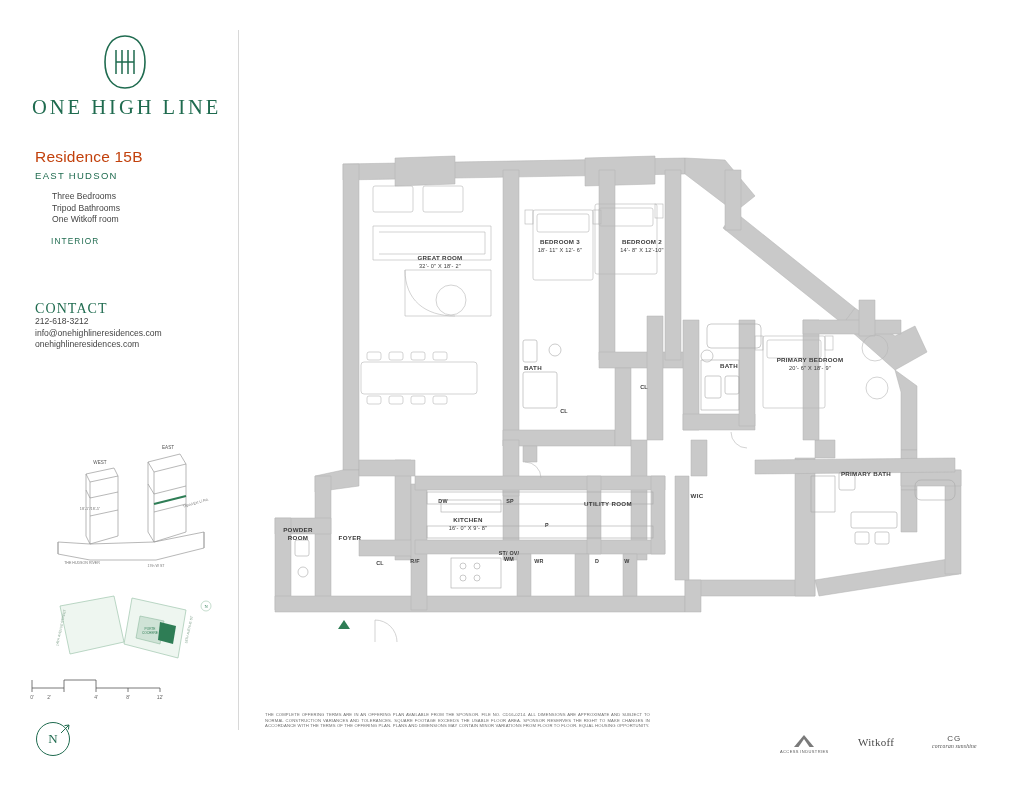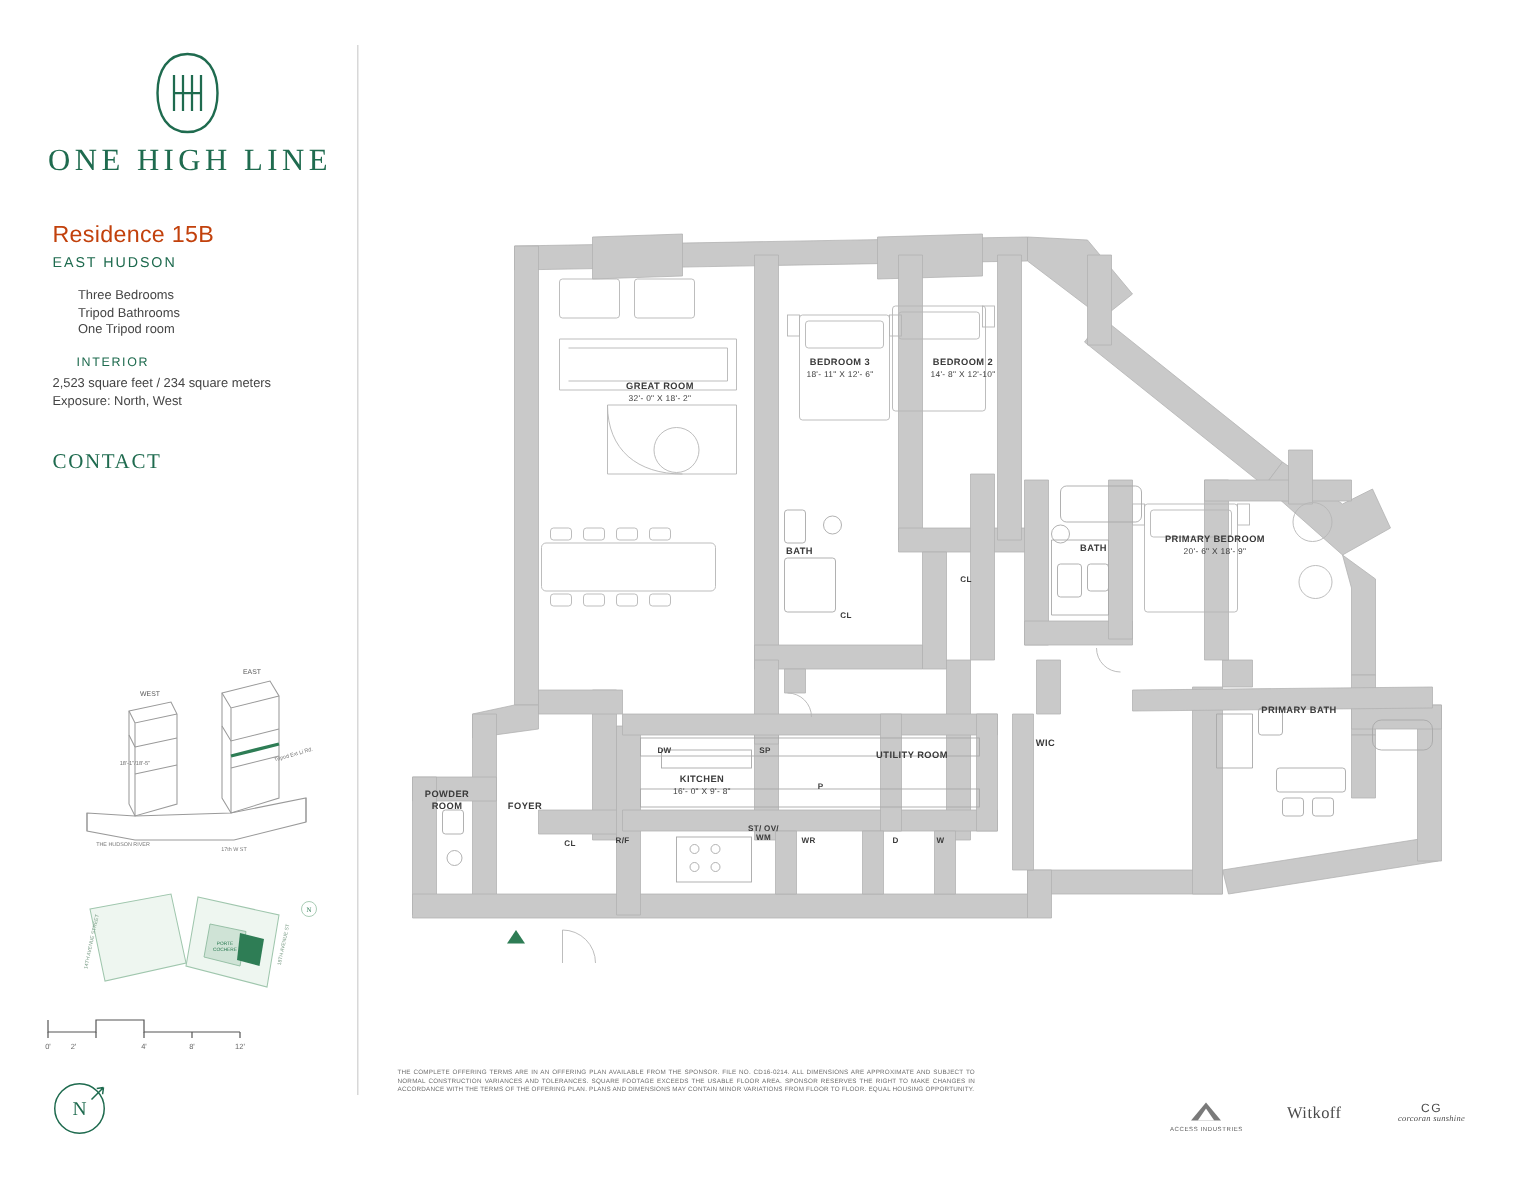--- a/index.html
+++ b/index.html
@@ -100,30 +100,31 @@
       </div>
       <div class="logo-text">ONE HIGH LINE</div>
     </div>
 
     <div class="res-title">Residence 15B</div>
     <div class="res-tower">EAST HUDSON</div>
 
     <div class="beds">
       <div>Three Bedrooms</div>
       <div>Tripod Bathrooms</div>
-      <div>One Tripod room</div>
+      <div>One Witkoff room</div>
     </div>
 
     <div class="label-interior">INTERIOR</div>
-    <div class="interior-info">
-      <div>2,523 square feet / 234 square meters</div>
-      <div>Exposure: North, West</div>
-    </div>
 
     <div class="label-contact">CONTACT</div>
+    <div class="contact-info">
+      <div>212-618-3212</div>
+      <div>info@onehighlineresidences.com</div>
+      <div>onehighlineresidences.com</div>
+    </div>
 
     <div class="tower-dia">
       <svg width="190" height="150" viewBox="0 0 190 150">
         <g fill="none" stroke="#9a9a9a" stroke-width="0.7">
 
           <path d="M58 50 L86 44 L90 52 L90 112 L62 120 L58 112 Z"></path>
           <path d="M58 50 L62 58 L90 52 M62 58 L62 120"></path>
           <path d="M58 66 L62 74 M62 74 L90 68"></path>
           <path d="M62 92 L90 86"></path>
 

